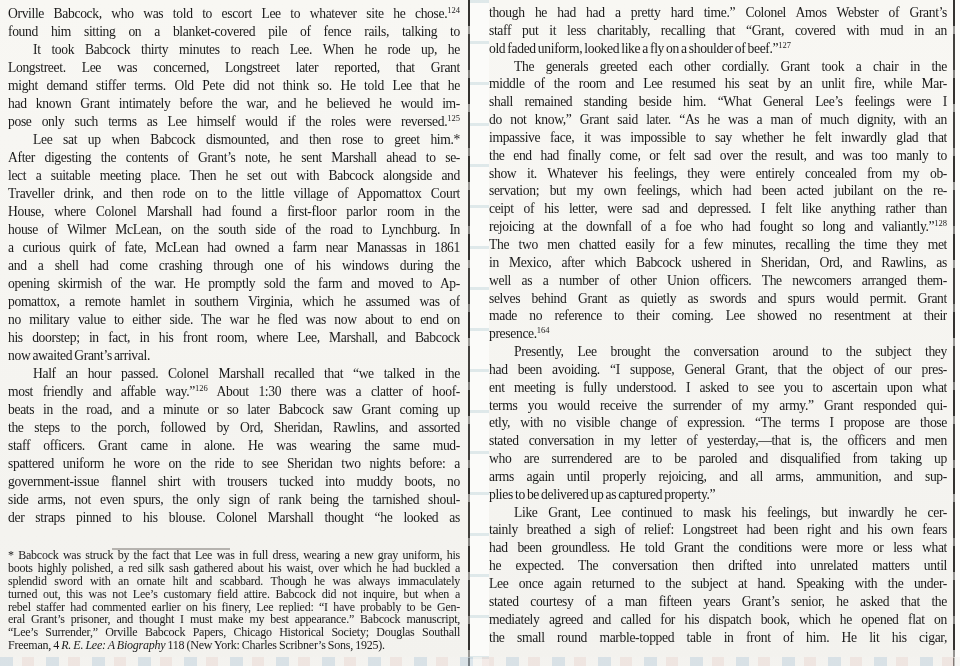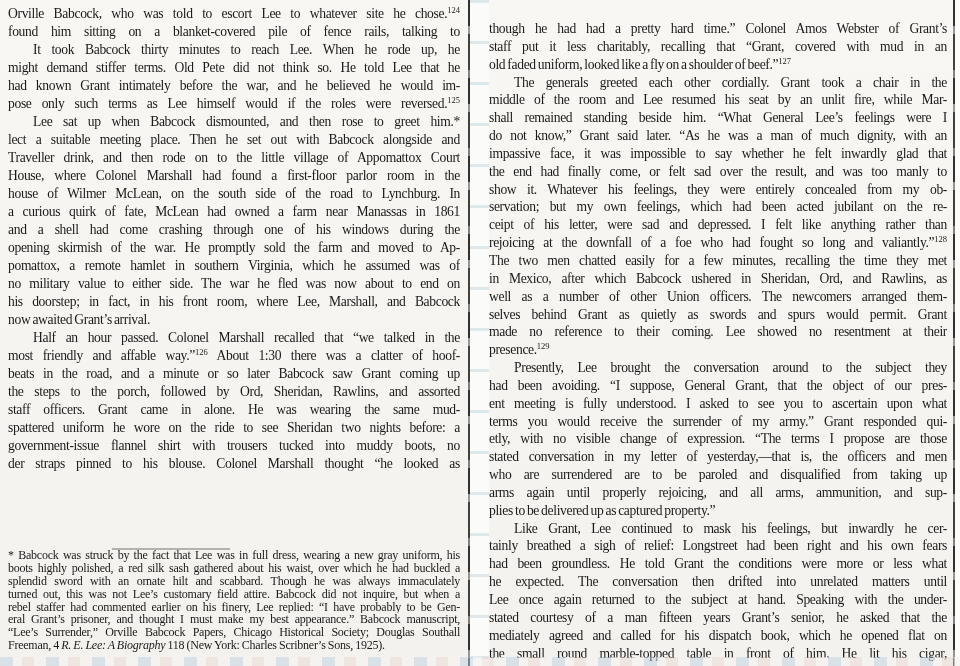--- a/index.html
+++ b/index.html
@@ -5,21 +5,21 @@
   html,body{margin:0;padding:0;}
   body{
     width:960px;height:666px;position:relative;overflow:hidden;
     background:#f6f5f1;
     font-family:"Liberation Serif","DejaVu Serif",serif;
     color:#1a1a1a;
   }
   .page-spread{position:absolute;inset:0;background:linear-gradient(180deg,#f8f7f3 0%,#f5f4f0 60%,#f3f2ee 100%);}
   .col{position:absolute;font-size:13.6px;letter-spacing:-0.35px;word-spacing:-1px;}
   .col-left{left:8px;top:5px;width:452px;}
-  .col-right{left:489px;top:20px;width:458px;}
+  .col-right{left:489px;top:4px;width:458px;}
   .line{height:18px;line-height:18px;text-align:justify;text-align-last:justify;overflow:hidden;}
   .col-right .line{height:17.85px;line-height:17.85px;}
   .indent{text-indent:25px;}
   .flush{text-align-last:left;}
   sup{font-size:8.5px;line-height:0;vertical-align:5px;letter-spacing:0;}
   .it{font-style:italic;}
   .footnote{position:absolute;left:8px;top:549px;width:452px;font-size:12px;letter-spacing:-0.25px;word-spacing:-0.5px;}
   .footnote .line{height:12.9px;line-height:12.9px;}
   .edge{position:absolute;top:0;bottom:0;width:2px;
     background:repeating-linear-gradient(to bottom,
@@ -40,42 +40,45 @@
 </style>
 </head>
 <body>
 
 <div class="page-spread">
 
   <div class="col col-left">
       <div class="line"><span>Orville Babcock, who was told to escort Lee to whatever site he chose.</span><sup>124</sup></div>
       <div class="line"><span>found him sitting on a blanket-covered pile of fence rails, talking to</span></div>
       <div class="line indent"><span>It took Babcock thirty minutes to reach Lee. When he rode up, he</span></div>
+      <div class="line"><span>Longstreet. Lee was concerned, Longstreet later reported, that Grant</span></div>
       <div class="line"><span>might demand stiffer terms. Old Pete did not think so. He told Lee that he</span></div>
       <div class="line"><span>had known Grant intimately before the war, and he believed he would im-</span></div>
       <div class="line"><span>pose only such terms as Lee himself would if the roles were reversed.</span><sup>125</sup></div>
       <div class="line indent"><span>Lee sat up when Babcock dismounted, and then rose to greet him.*</span></div>
+      <div class="line"><span>After digesting the contents of Grant’s note, he sent Marshall ahead to se-</span></div>
       <div class="line"><span>lect a suitable meeting place. Then he set out with Babcock alongside and</span></div>
       <div class="line"><span>Traveller drink, and then rode on to the little village of Appomattox Court</span></div>
       <div class="line"><span>House, where Colonel Marshall had found a first-floor parlor room in the</span></div>
       <div class="line"><span>house of Wilmer McLean, on the south side of the road to Lynchburg. In</span></div>
       <div class="line"><span>a curious quirk of fate, McLean had owned a farm near Manassas in 1861</span></div>
       <div class="line"><span>and a shell had come crashing through one of his windows during the</span></div>
       <div class="line"><span>opening skirmish of the war. He promptly sold the farm and moved to Ap-</span></div>
       <div class="line"><span>pomattox, a remote hamlet in southern Virginia, which he assumed was of</span></div>
       <div class="line"><span>no military value to either side. The war he fled was now about to end on</span></div>
       <div class="line"><span>his doorstep; in fact, in his front room, where Lee, Marshall, and Babcock</span></div>
       <div class="line flush"><span>now awaited Grant’s arrival.</span></div>
       <div class="line indent"><span>Half an hour passed. Colonel Marshall recalled that “we talked in the</span></div>
       <div class="line"><span>most friendly and affable way.”</span><sup>126</sup><span> About 1:30 there was a clatter of hoof-</span></div>
       <div class="line"><span>beats in the road, and a minute or so later Babcock saw Grant coming up</span></div>
       <div class="line"><span>the steps to the porch, followed by Ord, Sheridan, Rawlins, and assorted</span></div>
       <div class="line"><span>staff officers. Grant came in alone. He was wearing the same mud-</span></div>
       <div class="line"><span>spattered uniform he wore on the ride to see Sheridan two nights before: a</span></div>
       <div class="line"><span>government-issue flannel shirt with trousers tucked into muddy boots, no</span></div>
+      <div class="line"><span>side arms, not even spurs, the only sign of rank being the tarnished shoul-</span></div>
       <div class="line"><span>der straps pinned to his blouse. Colonel Marshall thought “he looked as</span></div>
     </div>
 
   <div class="smudge"></div>
 
   <div class="footnote">
       <div class="line"><span>* Babcock was struck by the fact that Lee was in full dress, wearing a new gray uniform, his</span></div>
       <div class="line"><span>boots highly polished, a red silk sash gathered about his waist, over which he had buckled a</span></div>
       <div class="line"><span>splendid sword with an ornate hilt and scabbard. Though he was always immaculately</span></div>
       <div class="line"><span>turned out, this was not Lee’s customary field attire. Babcock did not inquire, but when a</span></div>
@@ -100,21 +103,21 @@
       <div class="line"><span>the end had finally come, or felt sad over the result, and was too manly to</span></div>
       <div class="line"><span>show it. Whatever his feelings, they were entirely concealed from my ob-</span></div>
       <div class="line"><span>servation; but my own feelings, which had been acted jubilant on the re-</span></div>
       <div class="line"><span>ceipt of his letter, were sad and depressed. I felt like anything rather than</span></div>
       <div class="line"><span>rejoicing at the downfall of a foe who had fought so long and valiantly.”</span><sup>128</sup></div>
       <div class="line"><span>The two men chatted easily for a few minutes, recalling the time they met</span></div>
       <div class="line"><span>in Mexico, after which Babcock ushered in Sheridan, Ord, and Rawlins, as</span></div>
       <div class="line"><span>well as a number of other Union officers. The newcomers arranged them-</span></div>
       <div class="line"><span>selves behind Grant as quietly as swords and spurs would permit. Grant</span></div>
       <div class="line"><span>made no reference to their coming. Lee showed no resentment at their</span></div>
-      <div class="line flush"><span>presence.</span><sup>129</sup></div>
+      <div class="line flush"><span>presence.</span><sup>164</sup></div>
       <div class="line indent"><span>Presently, Lee brought the conversation around to the subject they</span></div>
       <div class="line"><span>had been avoiding. “I suppose, General Grant, that the object of our pres-</span></div>
       <div class="line"><span>ent meeting is fully understood. I asked to see you to ascertain upon what</span></div>
       <div class="line"><span>terms you would receive the surrender of my army.” Grant responded qui-</span></div>
       <div class="line"><span>etly, with no visible change of expression. “The terms I propose are those</span></div>
       <div class="line"><span>stated conversation in my letter of yesterday,—that is, the officers and men</span></div>
       <div class="line"><span>who are surrendered are to be paroled and disqualified from taking up</span></div>
       <div class="line"><span>arms again until properly rejoicing, and all arms, ammunition, and sup-</span></div>
       <div class="line flush"><span>plies to be delivered up as captured property.”</span></div>
       <div class="line indent"><span>Like Grant, Lee continued to mask his feelings, but inwardly he cer-</span></div>

